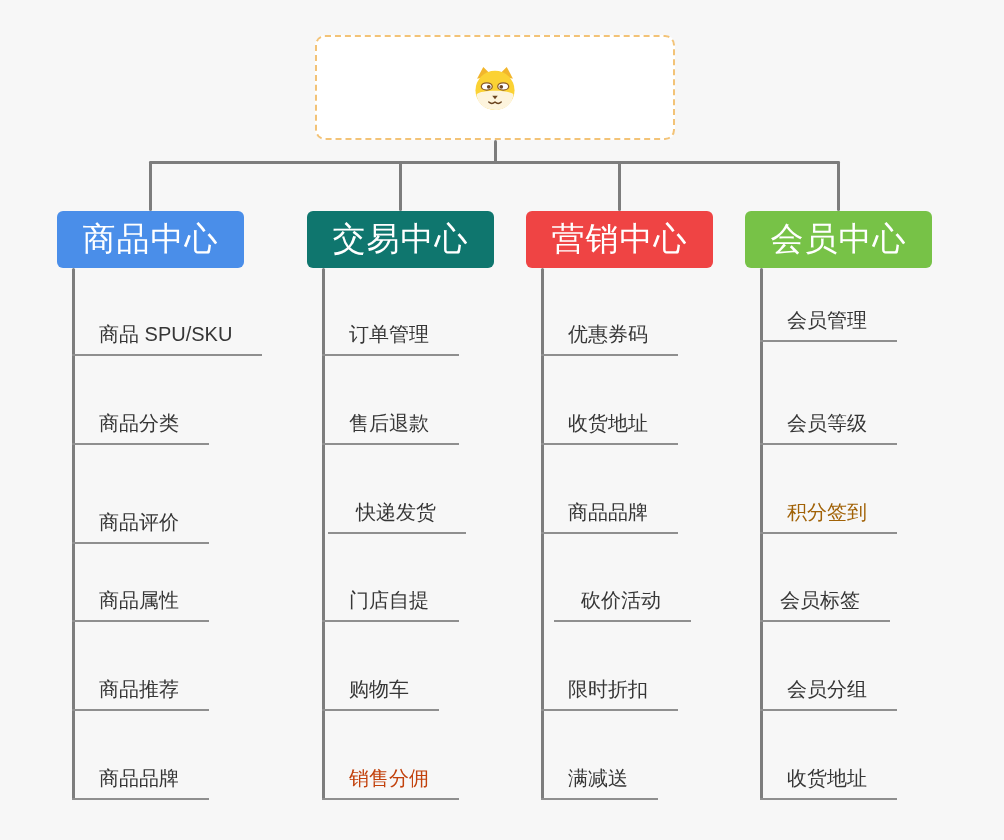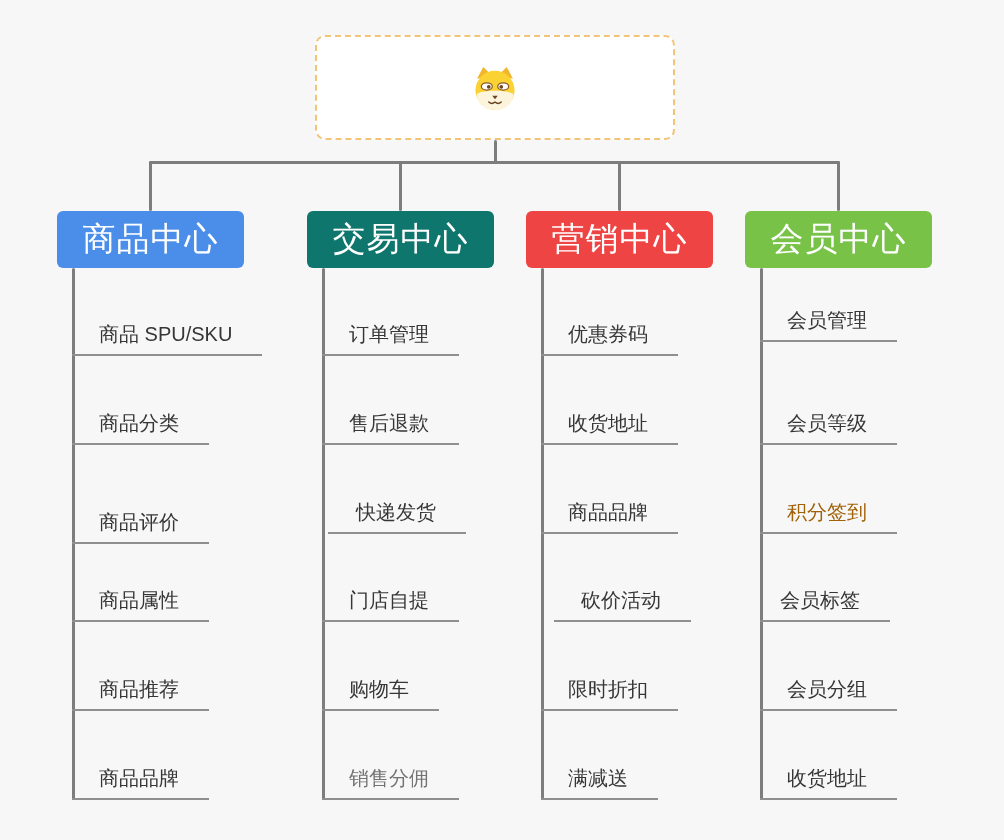--- a/index.html
+++ b/index.html
@@ -124,21 +124,21 @@
         <div class="leaf" style="left: 15px; top: 549px; color: rgb(54, 54, 54); border-bottom-color: rgb(143, 143, 143);">商品品牌</div>
       </div>
       <div class="branch-column" style="left: 307px;">
         <div class="branch-header" style="background: #0f766e; color: rgb(255, 255, 255);">交易中心</div>
         <div class="branch-vline" style="left: 15px; top: 57px; height: 532px; background: rgb(125, 125, 125);"></div>
         <div class="leaf" style="left: 15px; top: 105px; color: rgb(54, 54, 54); border-bottom-color: rgb(143, 143, 143);">订单管理</div>
         <div class="leaf" style="left: 15px; top: 193.8px; color: rgb(54, 54, 54); border-bottom-color: rgb(143, 143, 143);">售后退款</div>
         <div class="leaf" style="left: 21px; top: 282.6px; color: rgb(54, 54, 54); border-bottom-color: rgb(143, 143, 143); padding-left: 28px;">快递发货</div>
         <div class="leaf" style="left: 15px; top: 371.4px; color: rgb(54, 54, 54); border-bottom-color: rgb(143, 143, 143);">门店自提</div>
         <div class="leaf" style="left: 15px; top: 460.2px; color: rgb(54, 54, 54); border-bottom-color: rgb(143, 143, 143);">购物车</div>
-        <div class="leaf" style="left: 15px; top: 549px; color: #737373; border-bottom-color: rgb(143, 143, 143);">销售分佣</div>
+        <div class="leaf" style="left: 15px; top: 549px; color: #c2410c; border-bottom-color: rgb(143, 143, 143);">销售分佣</div>
       </div>
       <div class="branch-column" style="left: 526px;">
         <div class="branch-header" style="background: #ef4444; color: rgb(255, 255, 255);">营销中心</div>
         <div class="branch-vline" style="left: 15px; top: 57px; height: 532px; background: rgb(125, 125, 125);"></div>
         <div class="leaf" style="left: 15px; top: 105px; color: rgb(54, 54, 54); border-bottom-color: rgb(143, 143, 143);">优惠券码</div>
         <div class="leaf" style="left: 15px; top: 193.8px; color: rgb(54, 54, 54); border-bottom-color: rgb(143, 143, 143);">收货地址</div>
         <div class="leaf" style="left: 15px; top: 282.6px; color: rgb(54, 54, 54); border-bottom-color: rgb(143, 143, 143);">商品品牌</div>
         <div class="leaf" style="left: 15px; top: 371.4px; color: rgb(54, 54, 54); border-bottom-color: rgb(143, 143, 143); margin-left: 13px;">砍价活动</div>
         <div class="leaf" style="left: 15px; top: 460.2px; color: rgb(54, 54, 54); border-bottom-color: rgb(143, 143, 143);">限时折扣</div>
         <div class="leaf" style="left: 15px; top: 549px; color: rgb(54, 54, 54); border-bottom-color: rgb(143, 143, 143);">满减送</div>

